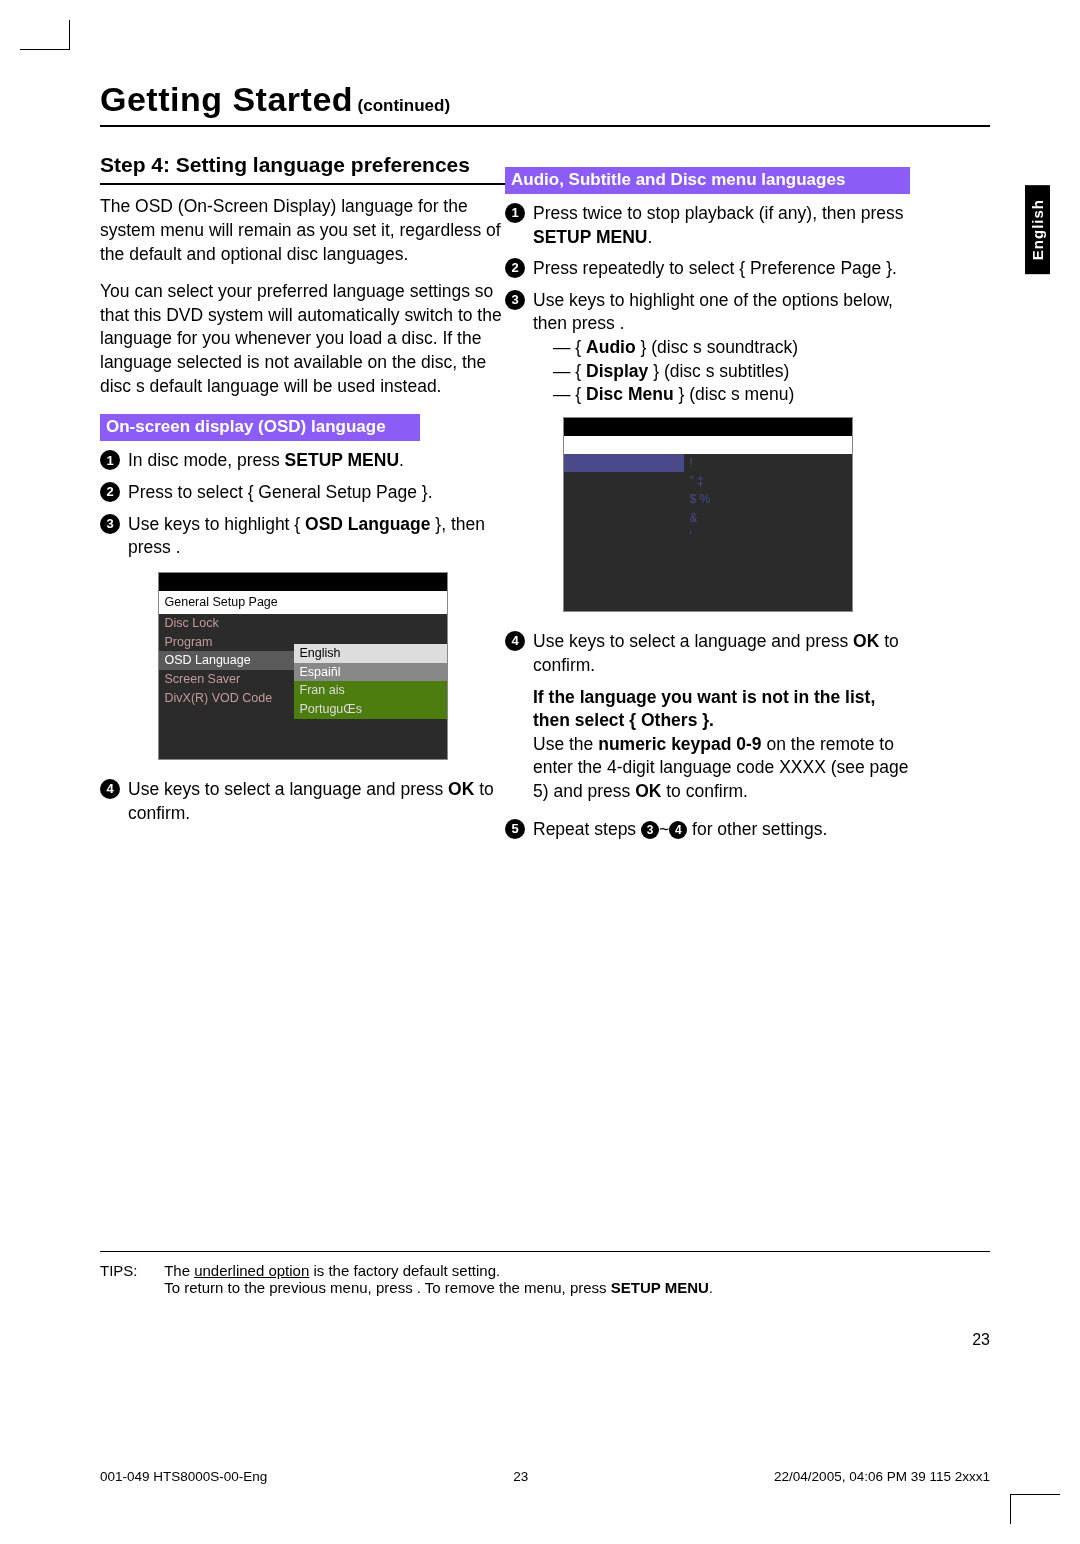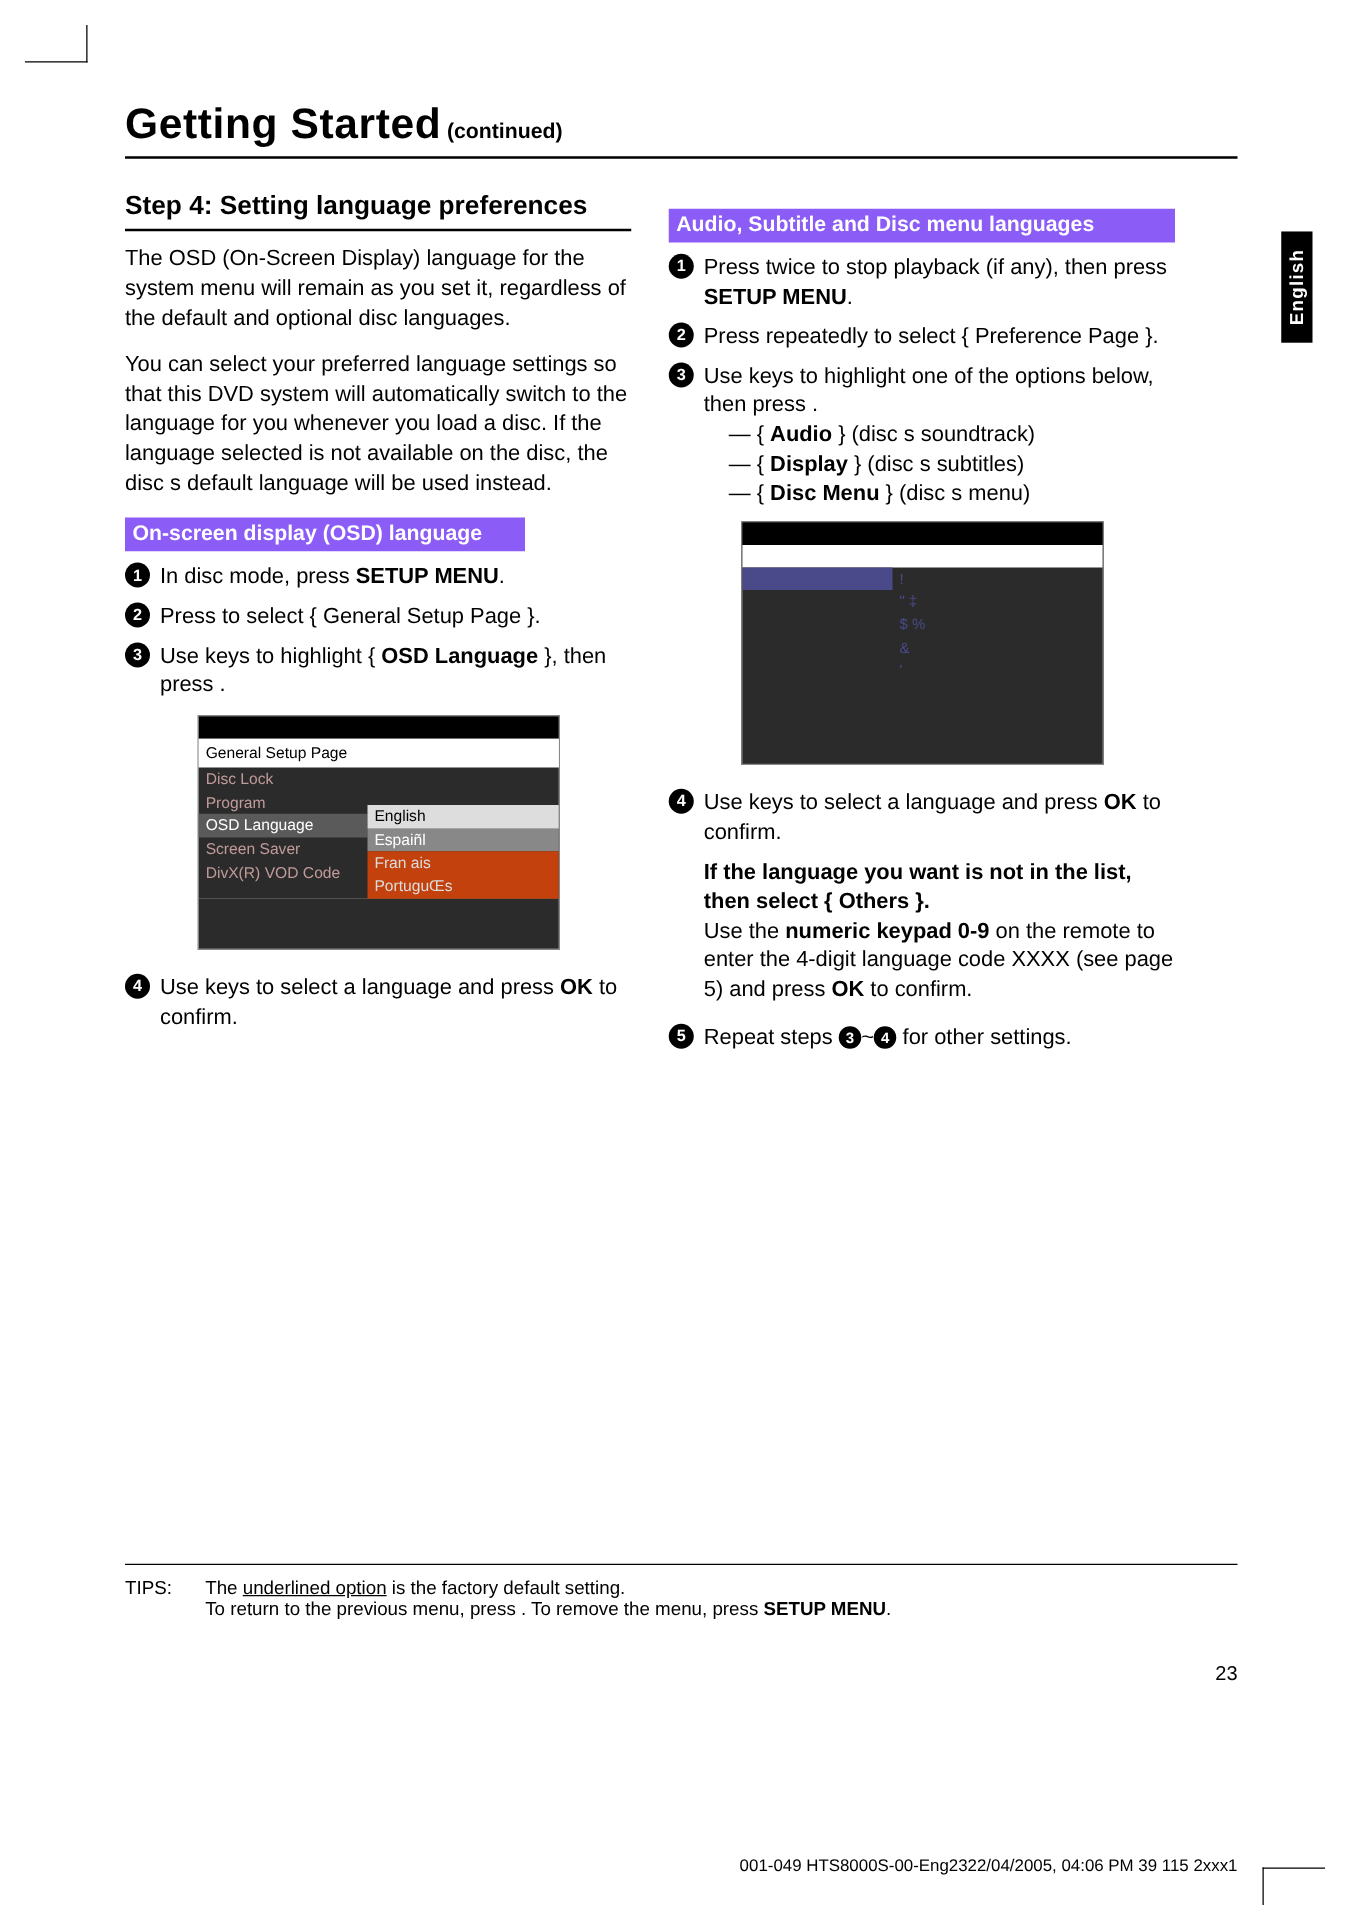--- a/index.html
+++ b/index.html
@@ -38,21 +38,21 @@
     top: 105px;
     background: #000;
     color: #fff;
     font-size: 15px;
     font-weight: bold;
     padding: 14px 4px;
     writing-mode: vertical-rl;
     transform: rotate(180deg);
     letter-spacing: 1px;
   }
-  .cols { display: flex; gap: 30px; }
+  .cols { display: flex; }
   .col { width: 405px; font-size: 17.5px; line-height: 1.35; }
   .step-h {
     font-size: 21px;
     font-weight: bold;
     border-bottom: 2px solid #000;
     padding-bottom: 4px;
     margin-bottom: 10px;
   }
   p { margin-bottom: 14px; }
   .subhead {
@@ -99,21 +99,21 @@
   }
   .menu-screenshot .top-black { background:#000; height:18px; }
   .menu-screenshot .title-row2 { background:#fff; padding:3px 6px; }
   .menu-screenshot .body { background:#2b2b2b; display:flex; }
   .menu-screenshot .leftc { width: 135px; }
   .menu-screenshot .rightc { flex:1; }
   .menu-screenshot .item { color:#c19a9a; padding:1px 6px; }
   .menu-screenshot .item.sel-left { background:#5a5a5a; color:#fff; }
   .menu-screenshot .ritem { color:#000; background:#ddd; padding:1px 6px; }
   .menu-screenshot .ritem.sel { background:#888; color:#fff; }
-  .menu-screenshot .ritem.dark { background:#c2410c; color:#ddd; }
+  .menu-screenshot .ritem.dark { background:#4d7c0f; color:#ddd; }
   .menu-screenshot .bottom-sp { background:#2b2b2b; height:40px; }
 
   .pref-screenshot {
     width: 290px;
     margin: 10px auto 18px auto;
     border: 1px solid #888;
     font-size: 12px;
     background:#2b2b2b;
   }
   .pref-screenshot .row { display:flex; }
@@ -138,24 +138,24 @@
   .pagenum {
     position: absolute;
     right: 0;
     bottom: -110px;
     font-size: 16px;
   }
   .content-wrap { position: relative; }
   .footer-meta {
     position: absolute;
     left: 100px;
-    bottom: 44px;
+    bottom: 60px;
     width: 890px;
     display: flex;
-    justify-content: flex-end;
+    justify-content: space-between;
     font-size: 13.5px;
   }
   u { text-decoration: underline; }
 </style>
 </head>
 <body>
 
 <div class="crop-tl"></div>
 <div class="crop-br"></div>
 

